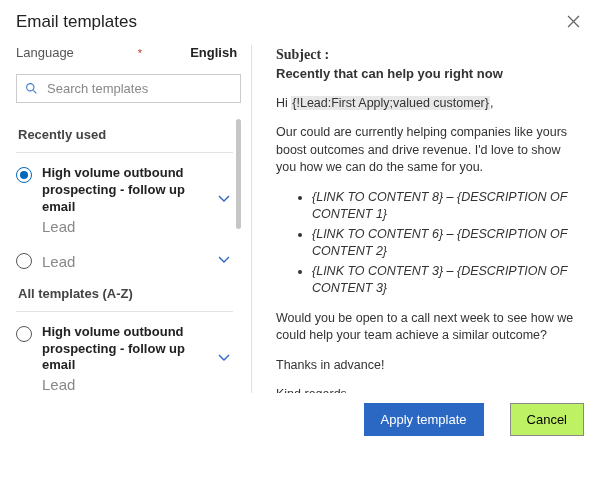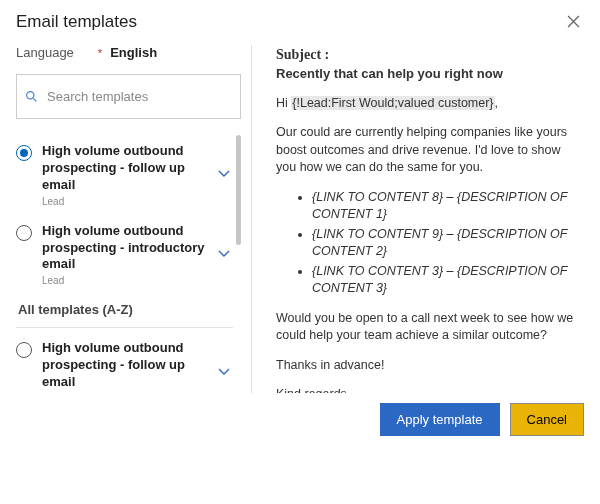--- a/index.html
+++ b/index.html
@@ -47,29 +47,30 @@
     position: relative;
     padding-right: 10px;
     display: flex;
     flex-direction: column;
   }
   .lang-row {
     display: flex;
     align-items: center;
     margin-bottom: 14px;
     font-size: 13px;
+    gap: 40px;
   }
   .lang-label { color: #555; margin-right: 24px; }
   .lang-star { color: #c0392b; margin-right: 8px; font-size: 11px; }
   .lang-val { font-weight: 600; color: #222; }
   .search {
     display: flex;
     align-items: center;
     border: 1px solid #ccc;
-    padding: 13px 8px;
+    padding: 5px 8px;
     margin-bottom: 16px;
   }
   .search-icon {
     width: 13px;
     height: 13px;
     margin-right: 7px;
     flex-shrink: 0;
   }
   .search input {
     border: none;
@@ -134,21 +135,21 @@
     flex: 1;
     padding-right: 6px;
   }
   .tpl-title {
     font-size: 13px;
     font-weight: 600;
     color: #222;
     line-height: 1.3;
   }
   .tpl-sub {
-    font-size: 10px;
+    font-size: 15px;
     color: #888;
     margin-top: 2px;
   }
   .chev {
     width: 16px;
     align-self: center;
     flex-shrink: 0;
   }
   .chev svg { width: 14px; height: 14px; }
   .right {
@@ -162,28 +163,28 @@
   }
   .subj-label { font-family: Georgia, serif; font-weight: bold; font-size: 14px;}
   .subj-line { font-weight: bold; font-size: 13px; margin-bottom: 12px; }
   .merge { background: #e8e8e8; padding: 0 1px; }
   .para { margin-bottom: 12px; }
   .right ul { margin: 2px 0 12px 0; padding-left: 36px; }
   .right li { font-style: italic; margin-bottom: 2px; }
   .footer {
     display: flex;
     justify-content: flex-end;
-    gap: 10px;
+    gap: 26px;
     padding-top: 10px;
   }
   .btn {
     font-size: 13px;
     padding: 8px 16px;
     border: 1px solid #888;
-    background: #eab308;
+    background: #bef264;
     cursor: pointer;
   }
   .btn.primary {
     background: #2b68c4;
     border-color: #2b68c4;
     color: #fff;
   }
 </style>
 </head>
 <body>
@@ -214,38 +215,38 @@
               <circle cx="6.5" cy="6.5" r="4.5" stroke="#3a7bd5" stroke-width="1.4" fill="none"></circle>
               <line x1="10.2" y1="10.2" x2="14" y2="14" stroke="#3a7bd5" stroke-width="1.4"></line>
             </svg>
         </span>
         <input type="text" placeholder="Search templates" style="">
       </div>
 
       <div class="list-area">
         <div class="scrollbar"></div>
 
+        <div class="section-head">Recently used</div>
 
         <div class="tpl-item">
           <div class="radio selected"></div>
           <div class="tpl-text">
             <div class="tpl-title">High volume outbound prospecting - follow up email</div>
             <div class="tpl-sub">Lead</div>
           </div>
           <div class="chev">
             <svg viewBox="0 0 14 14">
                 <path d="M2 5 L7 10 L12 5" stroke="#2b68c4" stroke-width="1.4" fill="none"></path>
               </svg>
           </div>
         </div>
 
         <div class="tpl-item">
           <div class="radio"></div>
           <div class="tpl-text">
-            <div class="tpl-title">High volume outbound prospecting - introductory email</div>
             <div class="tpl-sub">Lead</div>
           </div>
           <div class="chev">
             <svg viewBox="0 0 14 14">
                 <path d="M2 5 L7 10 L12 5" stroke="#2b68c4" stroke-width="1.4" fill="none"></path>
               </svg>
           </div>
         </div>
 
         <div class="section-head">All templates (A-Z)</div>
@@ -270,29 +271,29 @@
         </div>
 
       </div>
     </div>
 
     <div class="right">
       <div class="subj-label">Subject :</div>
       <div class="subj-line">Recently that can help you right now</div>
 
       <div class="para">
-        <span>Hi </span><span class="merge">{!Lead:First Would;valued customer}</span><span>,</span>
+        <span>Hi </span><span class="merge">{!Lead:First Apply;valued customer}</span><span>,</span>
       </div>
 
       <div class="para">Our could are currently helping companies like yours boost outcomes and drive revenue. I'd love to show you how we can do the same for you.</div>
 
 
       <ul>
         <li>{LINK TO CONTENT 8} – {DESCRIPTION OF CONTENT 1}</li>
-        <li>{LINK TO CONTENT 9} – {DESCRIPTION OF CONTENT 2}</li>
+        <li>{LINK TO CONTENT 6} – {DESCRIPTION OF CONTENT 2}</li>
         <li>{LINK TO CONTENT 3} – {DESCRIPTION OF CONTENT 3}</li>
       </ul>
 
       <div class="para">Would you be open to a call next week to see how we could help your team achieve a similar outcome?</div>
       <div class="para">Thanks in advance!</div>
 
       <div>Kind regards,</div>
 
     </div>
 

